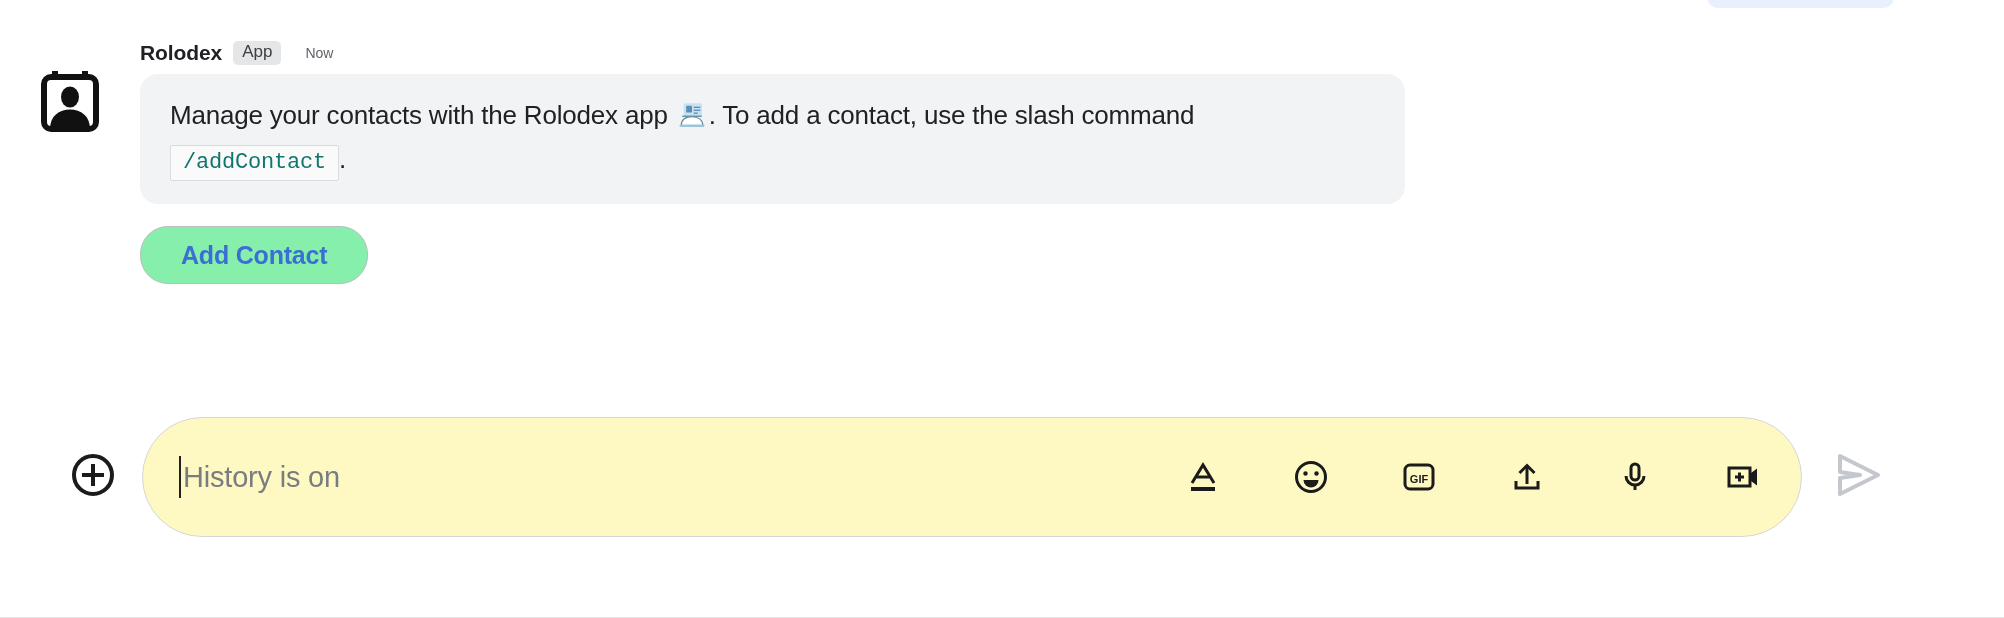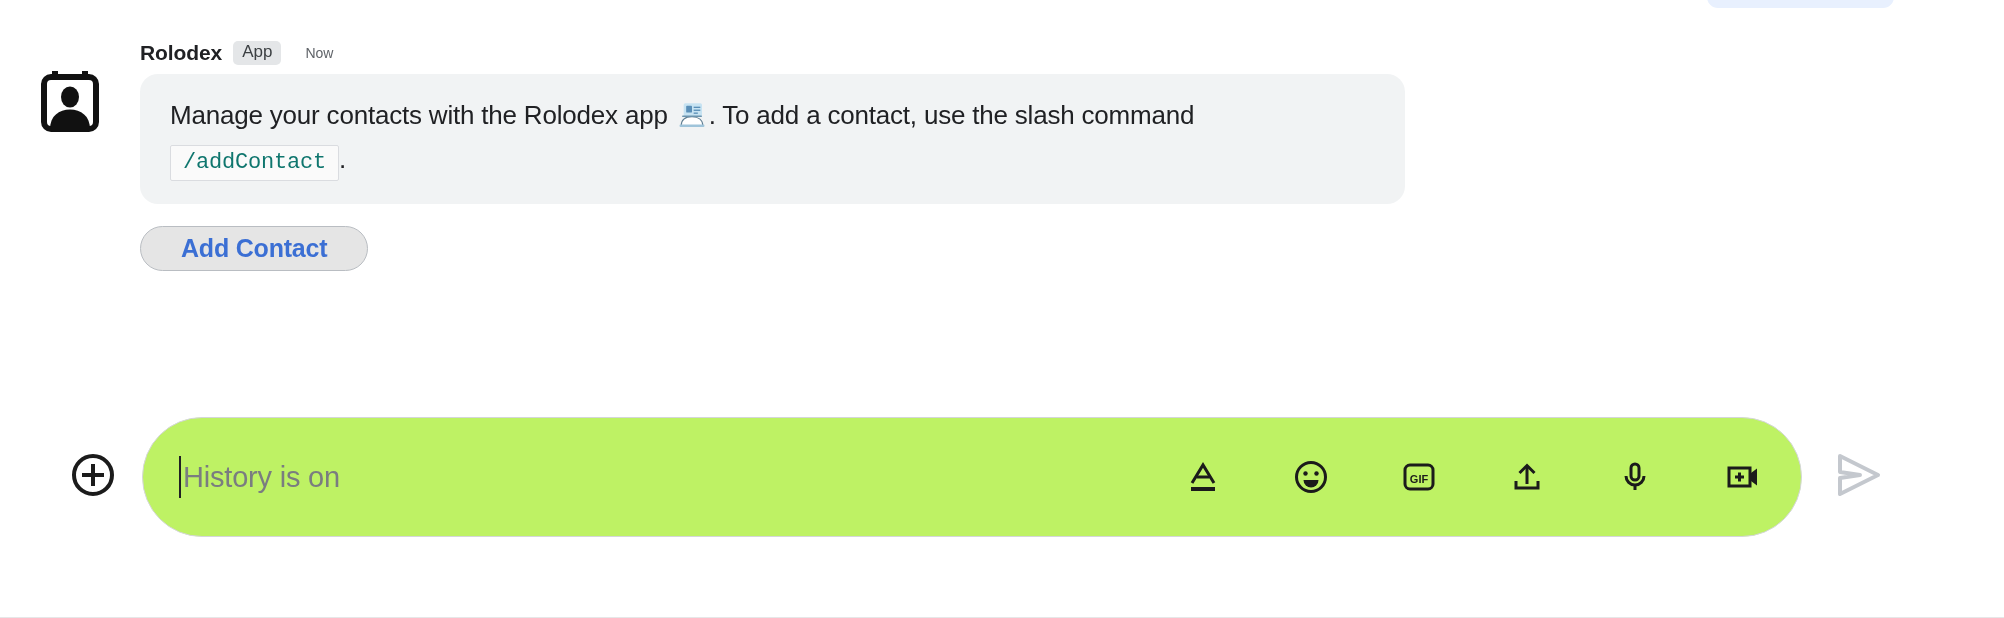--- a/index.html
+++ b/index.html
@@ -109,25 +109,25 @@
     white-space: nowrap;
   }
 
   .action-row {
     margin-top: 22px;
   }
   .action-button {
     display: inline-flex;
     align-items: center;
     justify-content: center;
-    height: 45px;
+    height: 58px;
     padding: 0 40px;
     border: 1px solid #b9bdc2;
     border-radius: 28px;
-    background: #e5e5e5;
+    background: #86efac;
     color: #3b6fd4;
     font-size: 25px;
     font-weight: bold;
     letter-spacing: -0.2px;
     cursor: pointer;
     font-family: "Liberation Sans", sans-serif;
   }
 
   
   .composer {
@@ -148,21 +148,21 @@
     justify-content: center;
     cursor: pointer;
   }
   .input-shell {
     flex: 1;
     height: 120px;
     margin-left: 14px;
     margin-right: 20px;
     border: 1px solid #d4d6d9;
     border-radius: 60px;
-    background: #bef264;
+    background: #fef9c3;
     display: flex;
     align-items: center;
     padding: 0 38px 0 36px;
     max-width: 1660px;
   }
   .caret {
     width: 2px;
     height: 42px;
     background: #202124;
     margin-right: 2px;

